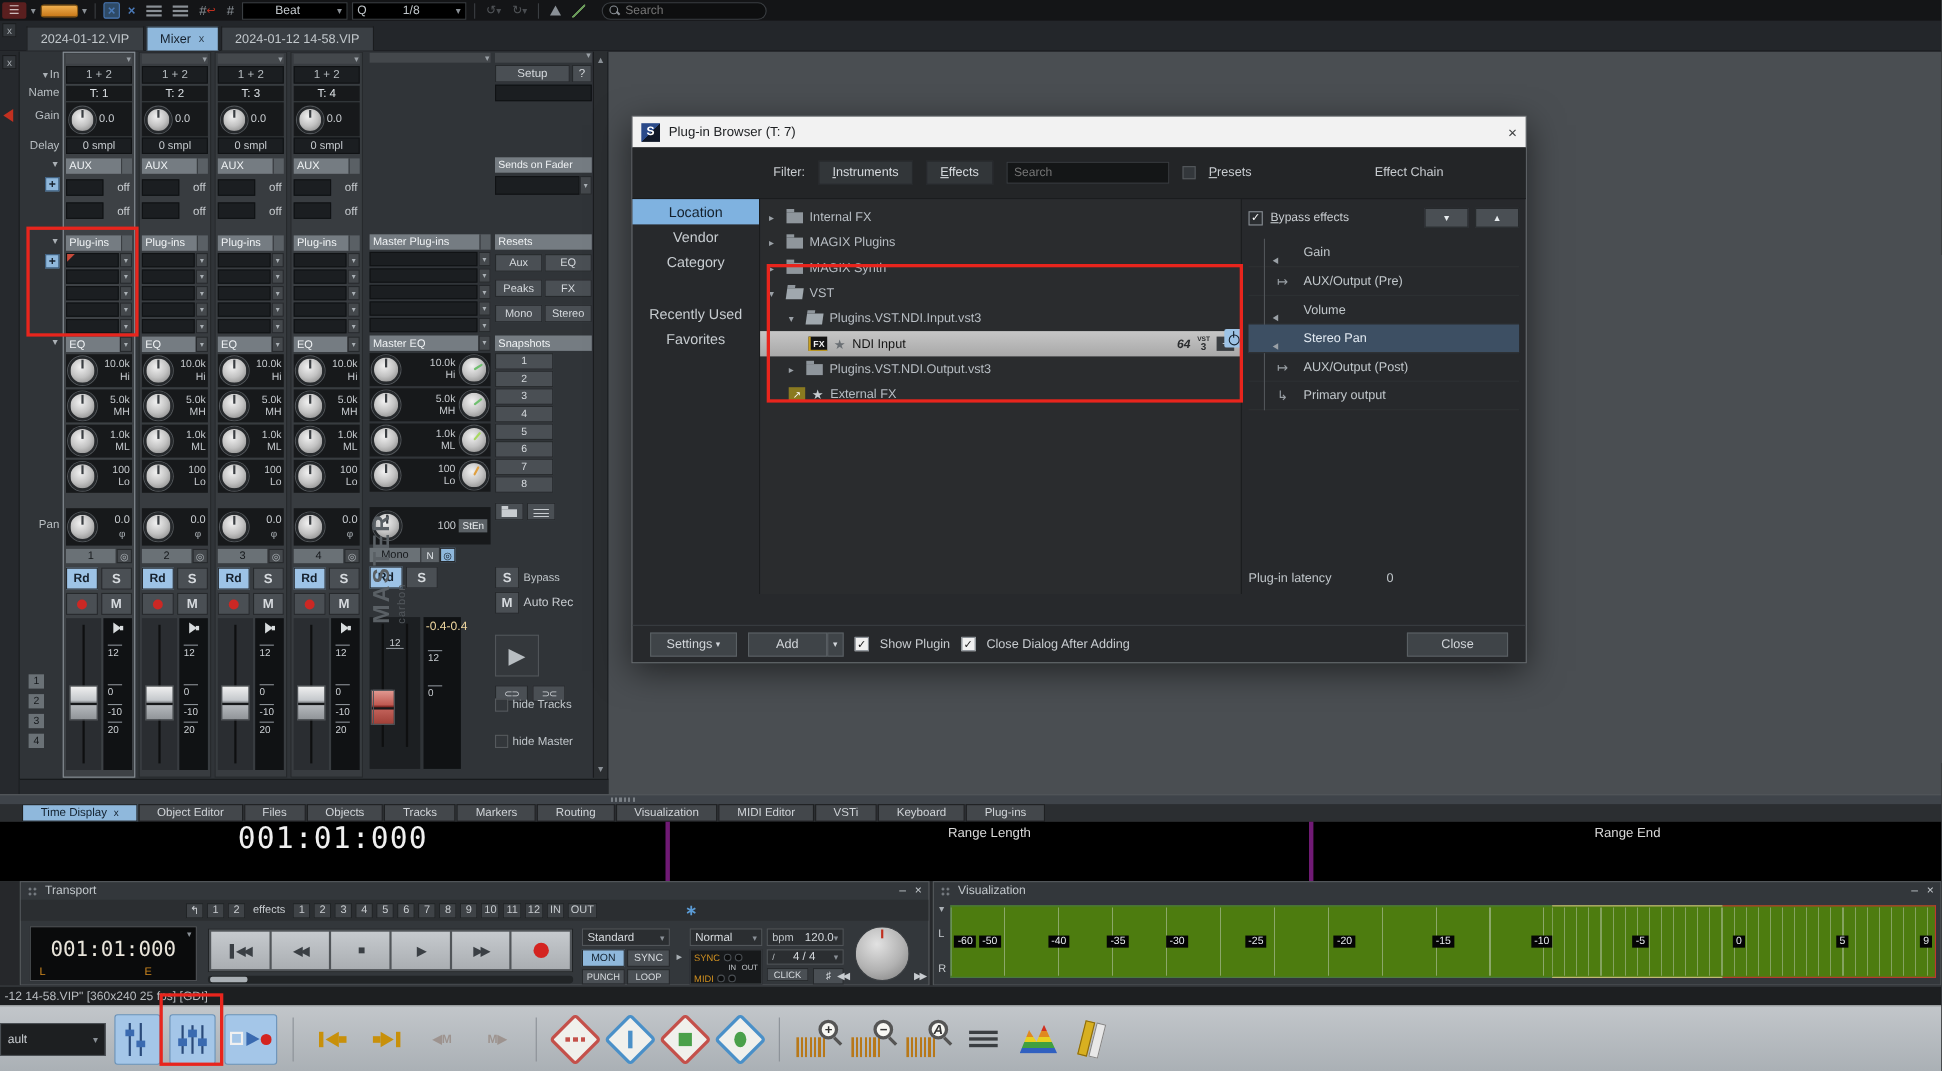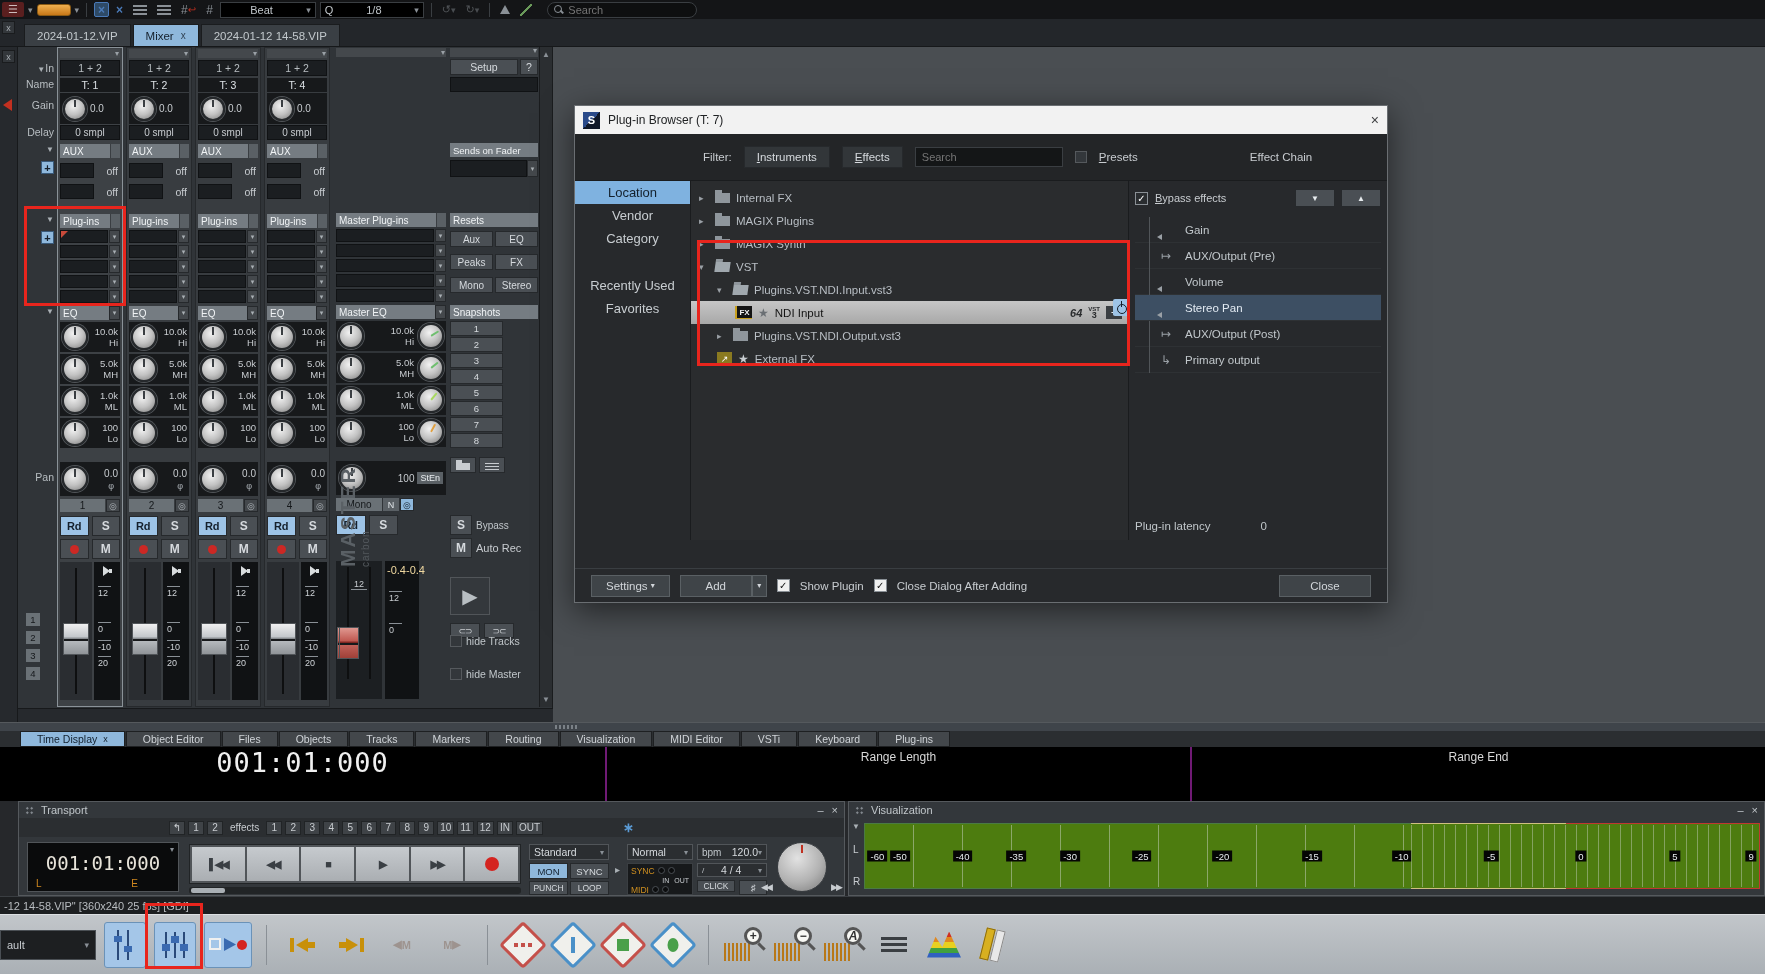--- a/index.html
+++ b/index.html
@@ -240,21 +240,21 @@
 
 #dock-handle{position:absolute;left:0;top:722px;width:100%;height:9px;background:#3f444a;border-top:1px solid #55595d}
 #dock-handle i{position:absolute;left:555px;top:2px;width:24px;height:4px;background:repeating-linear-gradient(90deg,#7a8086 0 2px,transparent 2px 4px)}
 #docktabs{position:absolute;left:0;top:731px;width:100%;height:16px;background:#2b2e31;display:flex;gap:1px;padding-left:20px}
 .dtab{height:16px;display:flex;align-items:center;gap:6px;padding:0 16px;background:#43474b;color:#d0d4d8;font-size:10.5px;border:1px solid #1e2022}
 .dtab.active{background:#8fb8dc;color:#12202e}
 .dtab .tx{font-size:9px}
 
 #timedisp{position:absolute;left:0;top:747px;width:100%;height:54px;background:#000;display:flex}
 .tsec{position:relative;height:100%}
-.tsec+.tsec{border-left:2px solid #701a75}
+.tsec+.tsec{border-left:4px solid #701a75}
 .ts1{width:605px}.ts2{width:585px}.ts3{flex:1}
 .tslab{text-align:center;padding-top:3px;font-size:12px;color:#d8d8d8}
 .tsval{text-align:center;font-size:27px;color:#f0f0f0;font-family:"DejaVu Sans Mono",monospace;letter-spacing:1px}
 
 #panels{position:absolute;left:0;top:801px;width:100%;height:95px;background:#26282b}
 .panel{position:absolute;top:0;height:95px;background:#33373b;border:1px solid #55595d}
 #transport{left:18px;width:827px}
 #viz{left:848px;width:917px}
 .ptitle{height:16px;display:flex;align-items:center;gap:7px;padding:0 6px;color:#c0c6ca;font-size:11px}
 .handle4{width:9px;height:9px;background:radial-gradient(circle,#8a9096 1px,transparent 1.2px);background-size:4.5px 4.5px}

